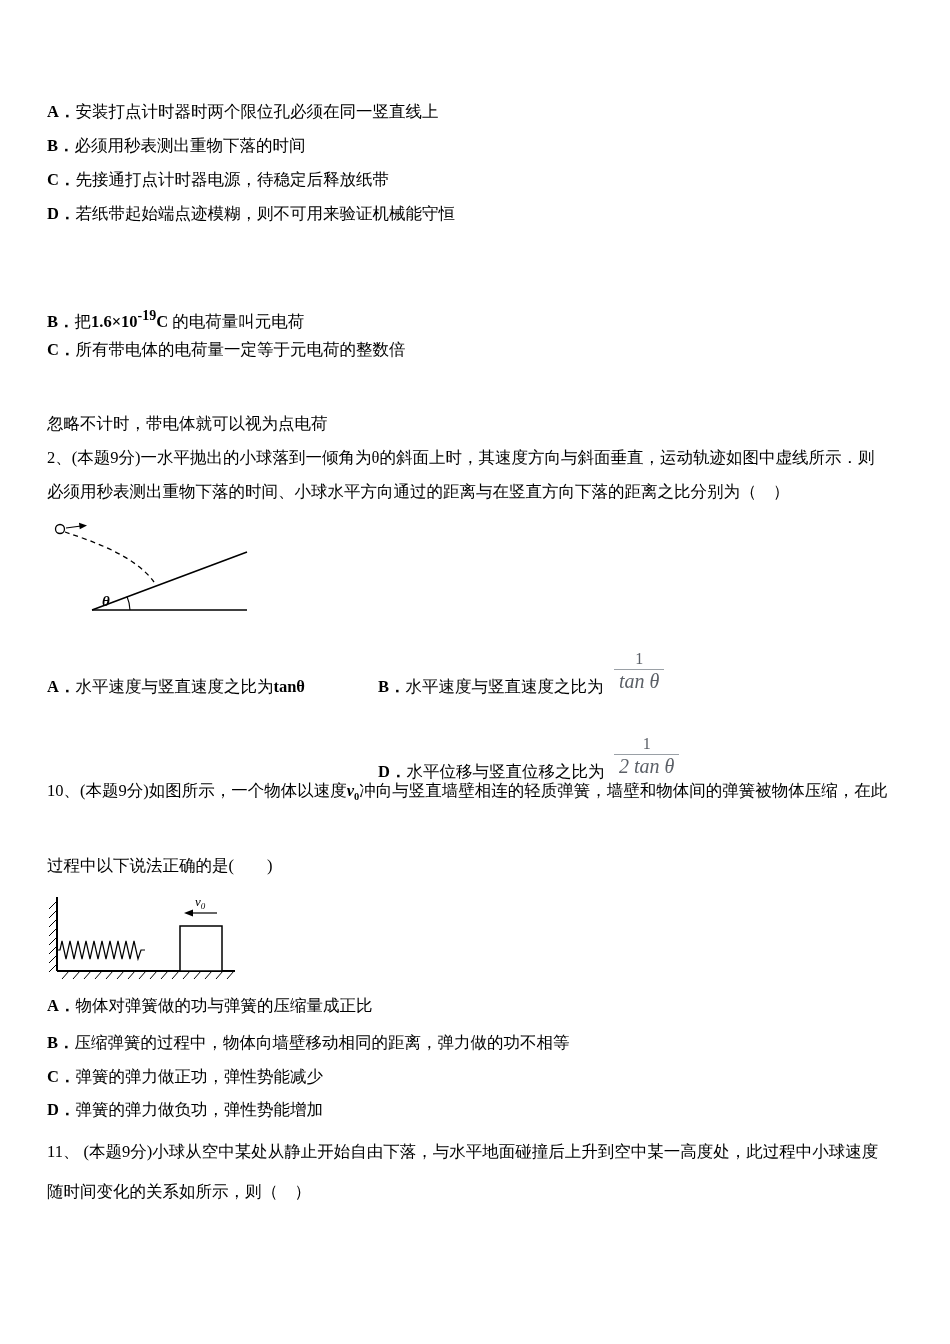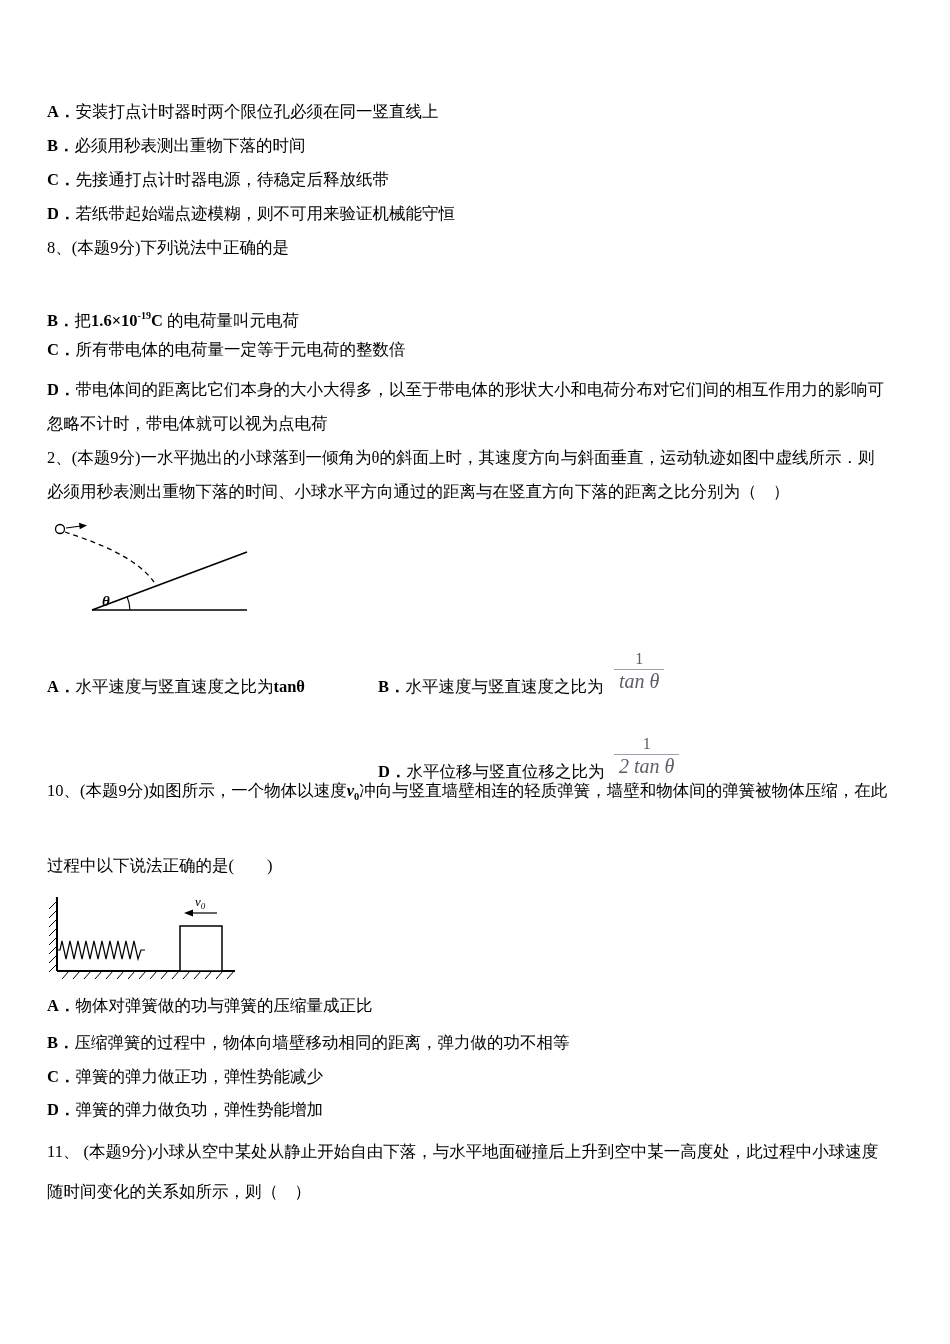--- a/index.html
+++ b/index.html
@@ -11,45 +11,43 @@
     position:relative;
     overflow:hidden;
   }
   .page { position:absolute; inset:0; background:#fff; }
   .line {
     position:absolute; left:47px;
     font-size:16.5px; line-height:22px; white-space:nowrap;text-align:center;
   }
   .lbl { font-weight:bold; }
   .latin { font-weight:bold;margin-top:24px; }
-  sup.latin { font-size:10px; vertical-align:super; }
+  sup.latin { font-size:14px; vertical-align:super; }
   .vit { font-style:italic; font-weight:bold; }
   .vsub { font-size:10.5px; vertical-align:sub; font-weight:bold; }
   .frac {
     position:absolute; display:inline-flex; flex-direction:column; align-items:center;
     color:#5a5f66;
   }
   .frac .num { font-size:16px; line-height:20px; padding:0 12px; }
   .frac .den { font-size:20px; line-height:21px; border-top:1.4px solid #9aa0a6; font-style:italic; padding:1px 5px 0 5px; white-space:nowrap; }
   svg.fig { position:absolute; overflow:visible; }
 </style>
 </head>
 <body>
 
 <div class="page">
 
   <div class="line" style="top:101px"><span class="lbl">A．</span><span>安装打点计时器时两个限位孔必须在同一竖直线上</span></div>
   <div class="line" style="top:135px"><span class="lbl">B．</span><span>必须用秒表测出重物下落的时间</span></div>
   <div class="line" style="top:169px"><span class="lbl">C．</span><span>先接通打点计时器电源，待稳定后释放纸带</span></div>
   <div class="line" style="top:203px"><span class="lbl">D．</span><span>若纸带起始端点迹模糊，则不可用来验证机械能守恒</span></div>
 
-  <div class="line" style="top:237px">8、(本题9分)下列说法中正确的是</div>
   <div class="line" style="top:305px"><span class="lbl">B．</span><span>把</span><span class="latin">1.6×10</span><sup class="latin">-19</sup><span class="latin">C</span><span> 的电荷量叫元电荷</span></div>
   <div class="line" style="top:339px"><span class="lbl">C．</span><span>所有带电体的电荷量一定等于元电荷的整数倍</span></div>
-  <div class="line" style="top:379px"><span class="lbl">D．</span><span>带电体间的距离比它们本身的大小大得多，以至于带电体的形状大小和电荷分布对它们间的相互作用力的影响可</span></div>
   <div class="line" style="top:413px">忽略不计时，带电体就可以视为点电荷</div>
 
   <div class="line" style="top:447px">2、(本题9分)一水平抛出的小球落到一倾角为θ的斜面上时，其速度方向与斜面垂直，运动轨迹如图中虚线所示．则</div>
   <div class="line" style="top:481px">必须用秒表测出重物下落的时间、小球水平方向通过的距离与在竖直方向下落的距离之比分别为（　）</div>
 
   <svg class="fig" style="left:50px; top:516px" width="200" height="105" viewBox="0 0 200 105">
     <circle cx="10" cy="13" r="4.5" fill="#fff" stroke="#000" stroke-width="1.3"></circle>
     <line x1="16" y1="12" x2="31" y2="10" stroke="#000" stroke-width="1.2"></line>
     <polygon points="37,9.5 29,6.8 29.8,13.2" fill="#000"></polygon>
     <path d="M15,16 C45,26 85,40 104,66" fill="none" stroke="#000" stroke-width="1.3" stroke-dasharray="5,4"></path>

